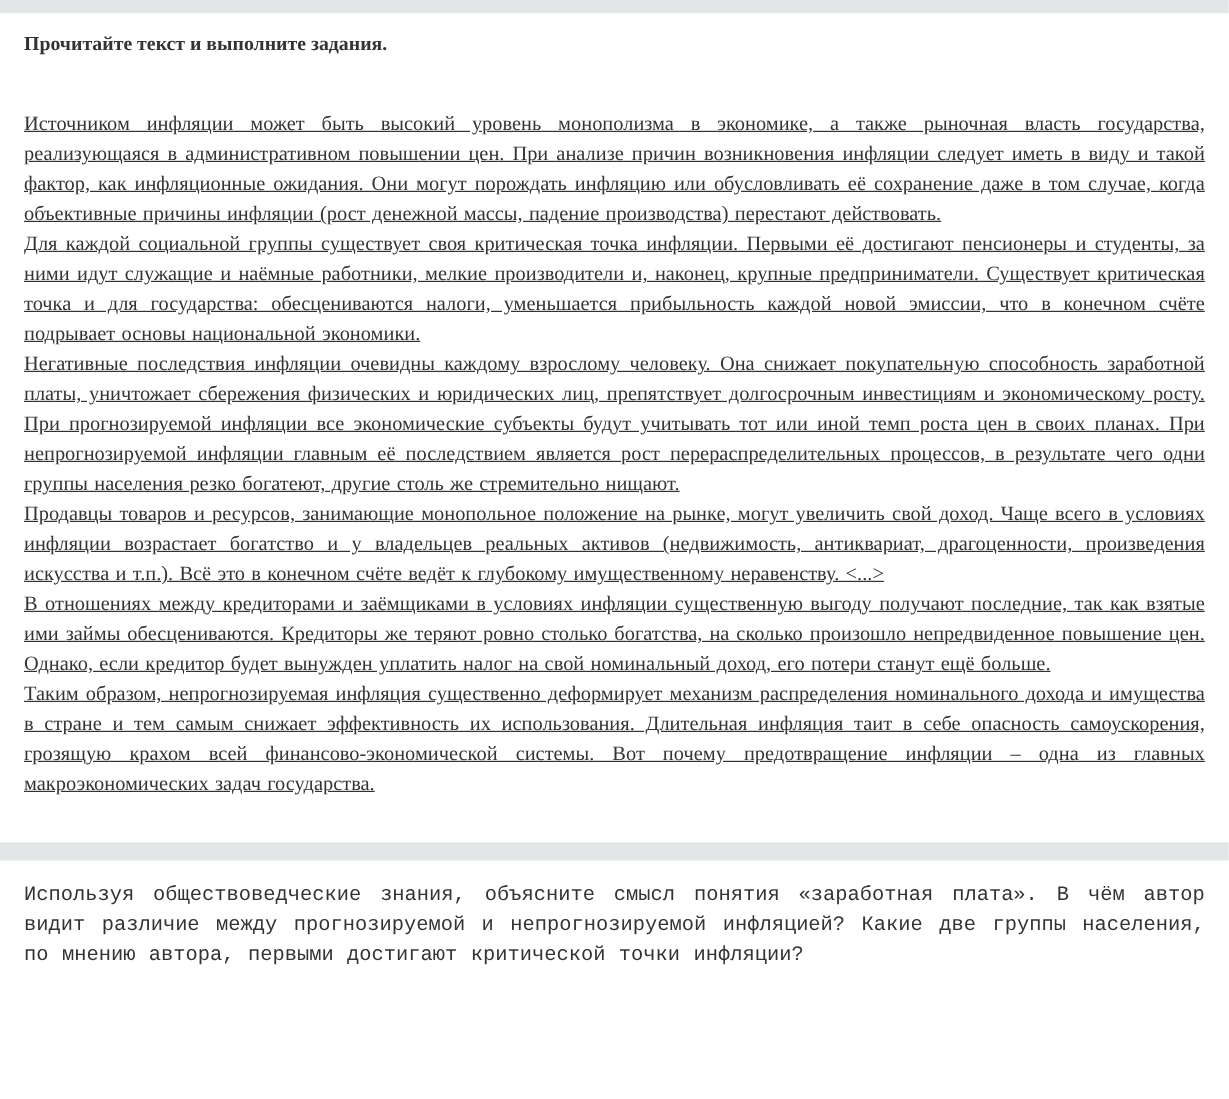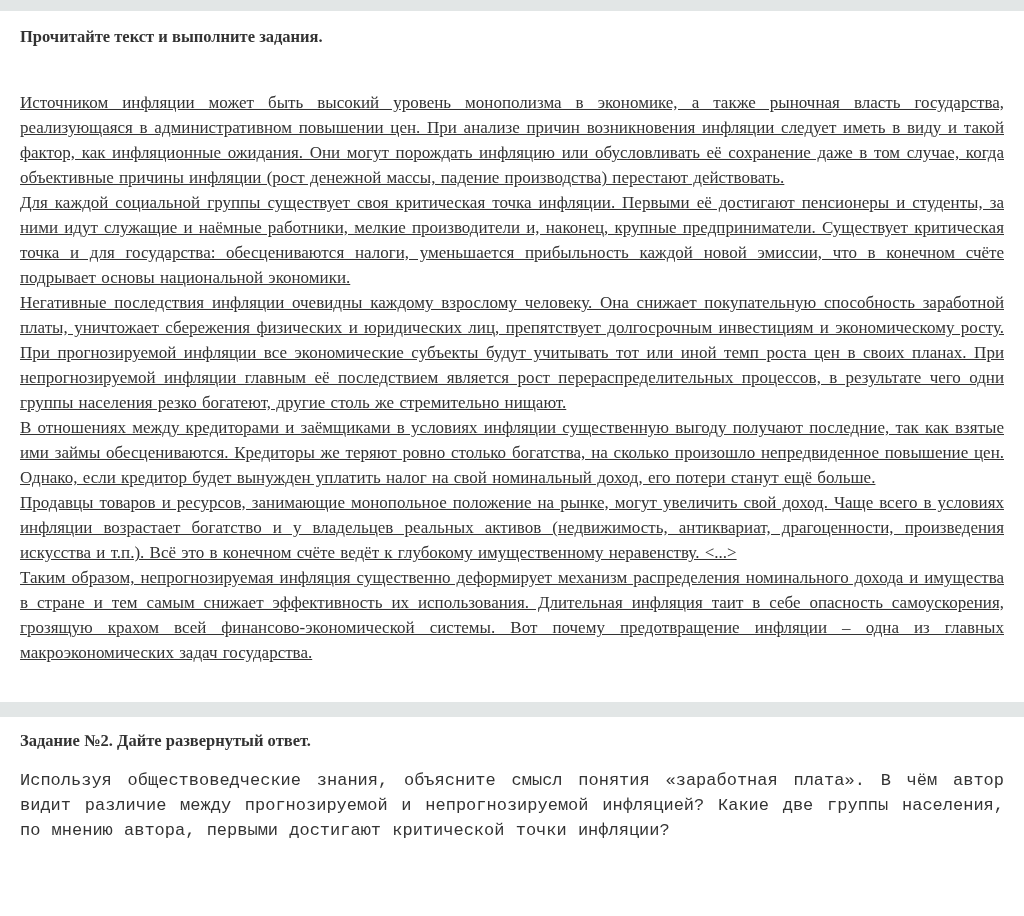--- a/index.html
+++ b/index.html
@@ -67,24 +67,23 @@
 
 <div class="topbar"></div>
 
 <div class="page">
   <div class="instruction">Прочитайте текст и выполните задания.</div>
 
   <div class="reading-text">
     <p>Источником инфляции может быть высокий уровень монополизма в экономике, а также рыночная власть государства, реализующаяся в административном повышении цен. При анализе причин возникновения инфляции следует иметь в виду и такой фактор, как инфляционные ожидания. Они могут порождать инфляцию или обусловливать её сохранение даже в том случае, когда объективные причины инфляции (рост денежной массы, падение производства) перестают действовать.</p>
     <p>Для каждой социальной группы существует своя критическая точка инфляции. Первыми её достигают пенсионеры и студенты, за ними идут служащие и наёмные работники, мелкие производители и, наконец, крупные предприниматели. Существует критическая точка и для государства: обесцениваются налоги, уменьшается прибыльность каждой новой эмиссии, что в конечном счёте подрывает основы национальной экономики.</p>
     <p>Негативные последствия инфляции очевидны каждому взрослому человеку. Она снижает покупательную способность заработной платы, уничтожает сбережения физических и юридических лиц, препятствует долгосрочным инвестициям и экономическому росту. При прогнозируемой инфляции все экономические субъекты будут учитывать тот или иной темп роста цен в своих планах. При непрогнозируемой инфляции главным её последствием является рост перераспределительных процессов, в результате чего одни группы населения резко богатеют, другие столь же стремительно нищают.</p>
+    <p>Продавцы товаров и ресурсов, занимающие монопольное положение на рынке, могут увеличить свой доход. Чаще всего в условиях инфляции возрастает богатство и у владельцев реальных активов (недвижимость, антиквариат, драгоценности, произведения искусства и т.п.). Всё это в конечном счёте ведёт к глубокому имущественному неравенству. &lt;...&gt;</p>
     <p>В отношениях между кредиторами и заёмщиками в условиях инфляции существенную выгоду получают последние, так как взятые ими займы обесцениваются. Кредиторы же теряют ровно столько богатства, на сколько произошло непредвиденное повышение цен. Однако, если кредитор будет вынужден уплатить налог на свой номинальный доход, его потери станут ещё больше.</p>
-    <p>Продавцы товаров и ресурсов, занимающие монопольное положение на рынке, могут увеличить свой доход. Чаще всего в условиях инфляции возрастает богатство и у владельцев реальных активов (недвижимость, антиквариат, драгоценности, произведения искусства и т.п.). Всё это в конечном счёте ведёт к глубокому имущественному неравенству. &lt;...&gt;</p>
     <p>Таким образом, непрогнозируемая инфляция существенно деформирует механизм распределения номинального дохода и имущества в стране и тем самым снижает эффективность их использования. Длительная инфляция таит в себе опасность самоускорения, грозящую крахом всей финансово-экономической системы. Вот почему предотвращение инфляции – одна из главных макроэкономических задач государства.</p>
   </div>
 </div>
 
 <div class="divider"></div>
 
 <div>
-  <div class="task-heading">Задание №2. Дайте развернутый ответ.</div>
   <p class="task-question">Используя обществоведческие знания, объясните смысл понятия «заработная плата». В чём автор видит различие между прогнозируемой и непрогнозируемой инфляцией? Какие две группы населения, по мнению автора, первыми достигают критической точки инфляции?</p>
 </div>
 
 </body></html>

